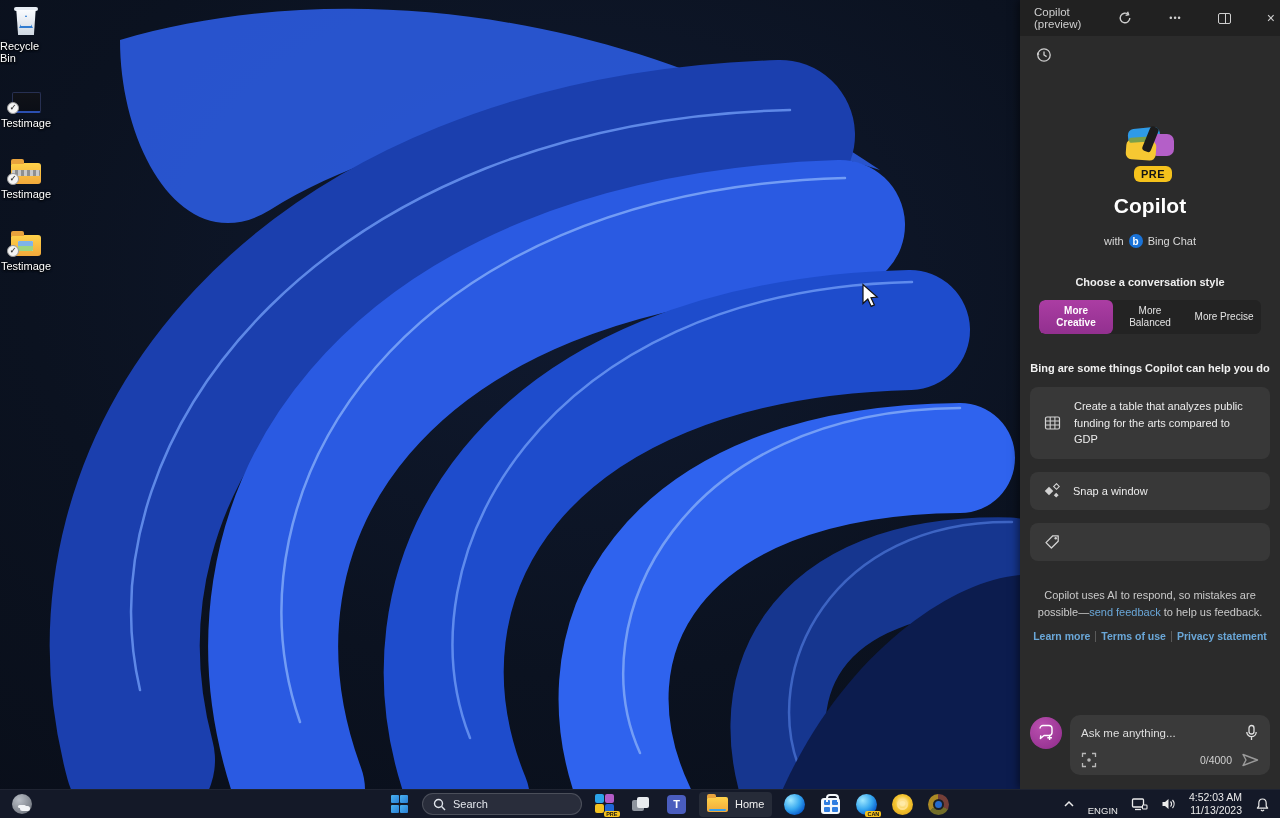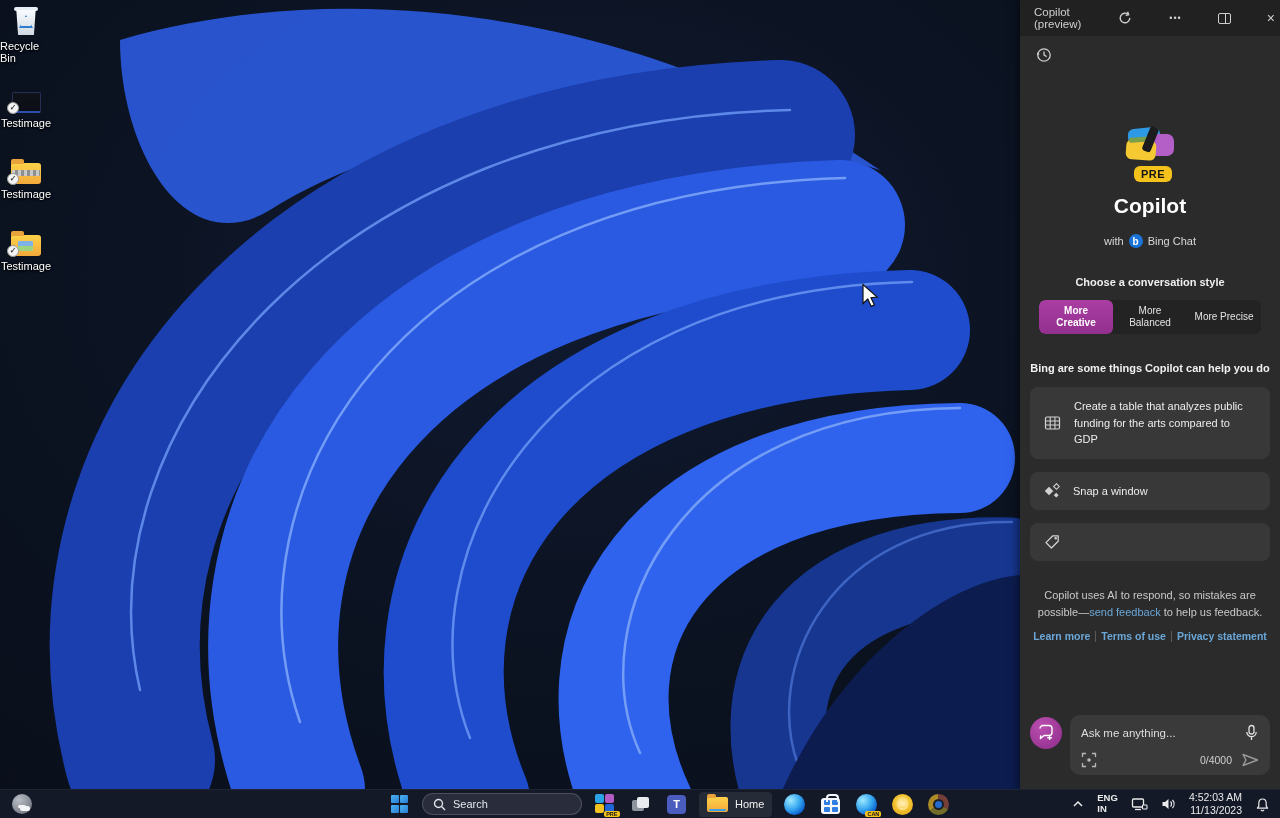--- a/index.html
+++ b/index.html
@@ -137,21 +137,21 @@
     background:#e8a33d; border-radius:2px 2px 0 0; }
   .tb-folder::after { content:""; position:absolute; bottom:1px; left:2px; right:2px; height:2px; background:#3aa0e8; border-radius:1px; }
   .weather-orb { position:relative; width:20px; height:20px; border-radius:50%;
     background:radial-gradient(circle at 35% 30%, #b9bec6, #7d828b 70%, #585d66); }
   .weather-orb::after { content:""; position:absolute; right:2px; bottom:3px; width:10px; height:5px;
     background:#f2f4f7; border-radius:5px; box-shadow:-3px -2px 0 -1px #f2f4f7; }
 
   .tb-tray { position:absolute; right:6px; top:0; bottom:0; display:flex; align-items:center; gap:5px; }
   .tray-item { height:25px; display:flex; align-items:center; justify-content:center; padding:0 4px;
     border-radius:4px; cursor:pointer; color:#eaeaea; }
-  .lang { display:flex; flex-direction:column; align-items:flex-start; font-size:9.5px; font-weight:700; line-height:1.15; }
+  .lang { display:flex; flex-direction:row; align-items:flex-end; font-size:9.5px; font-weight:400; line-height:1.15; }
   .clock { display:flex; flex-direction:column; align-items:flex-end; font-size:10.5px; line-height:1.25; }
 </style>
 </head>
 <body>
 
 <div class="stage">
 
   <div class="wallpaper">
     <svg width="1020" height="789" viewBox="0 0 1020 789">
       <g fill="none" stroke-linecap="round">

